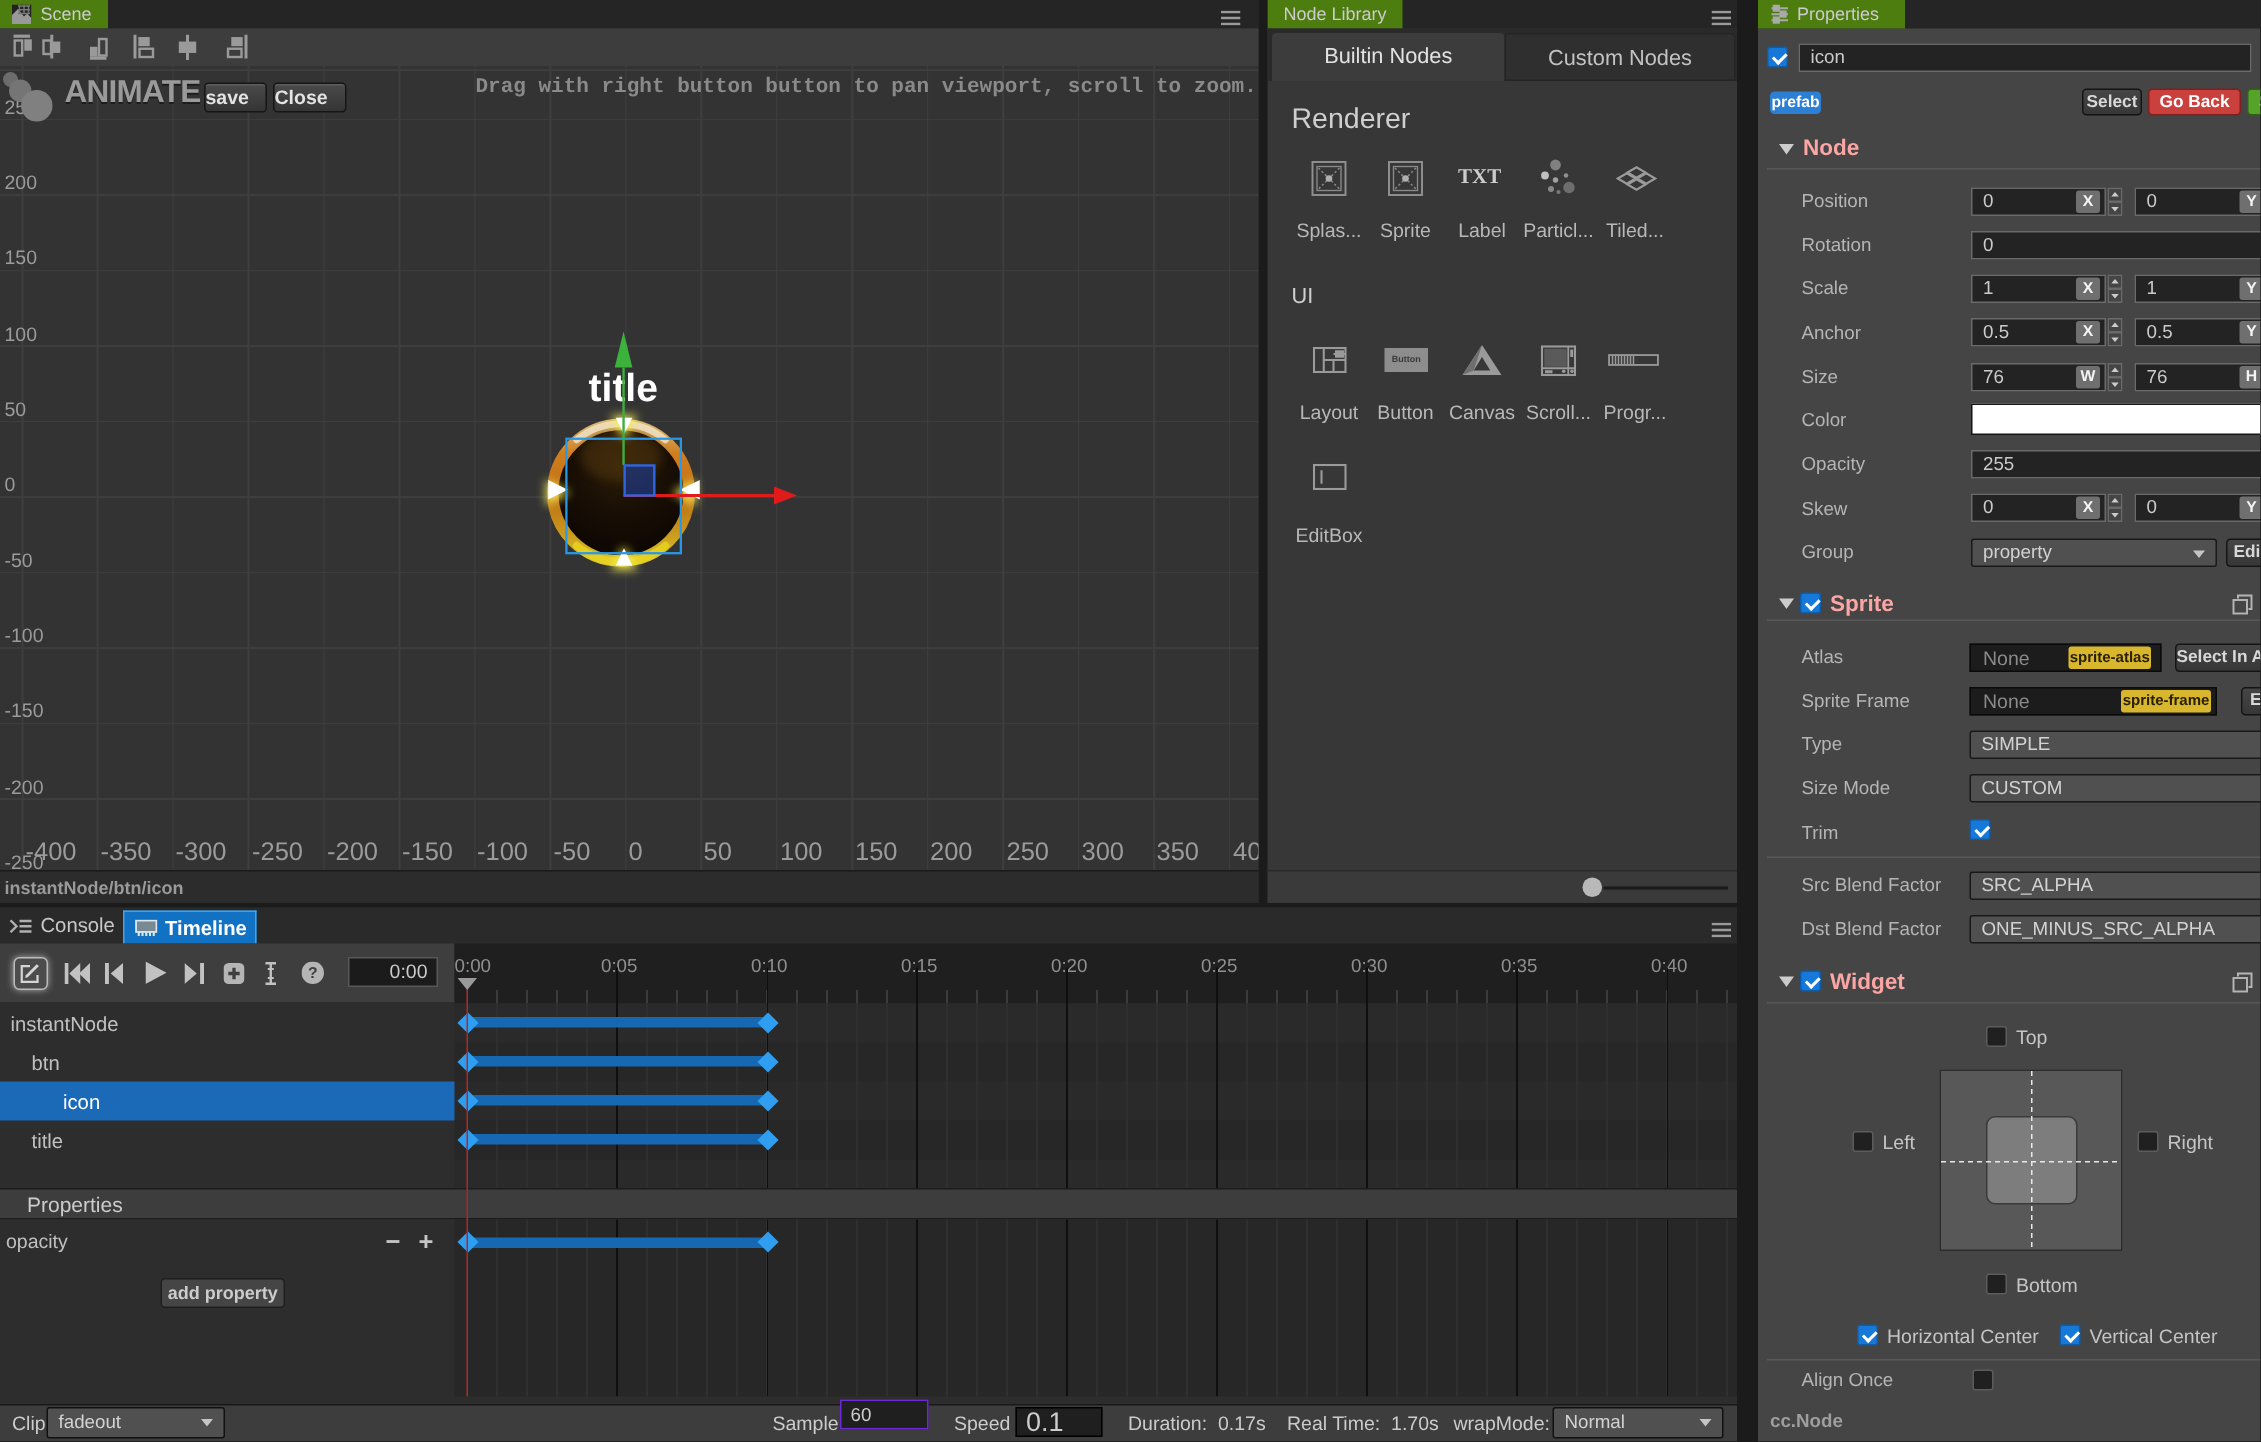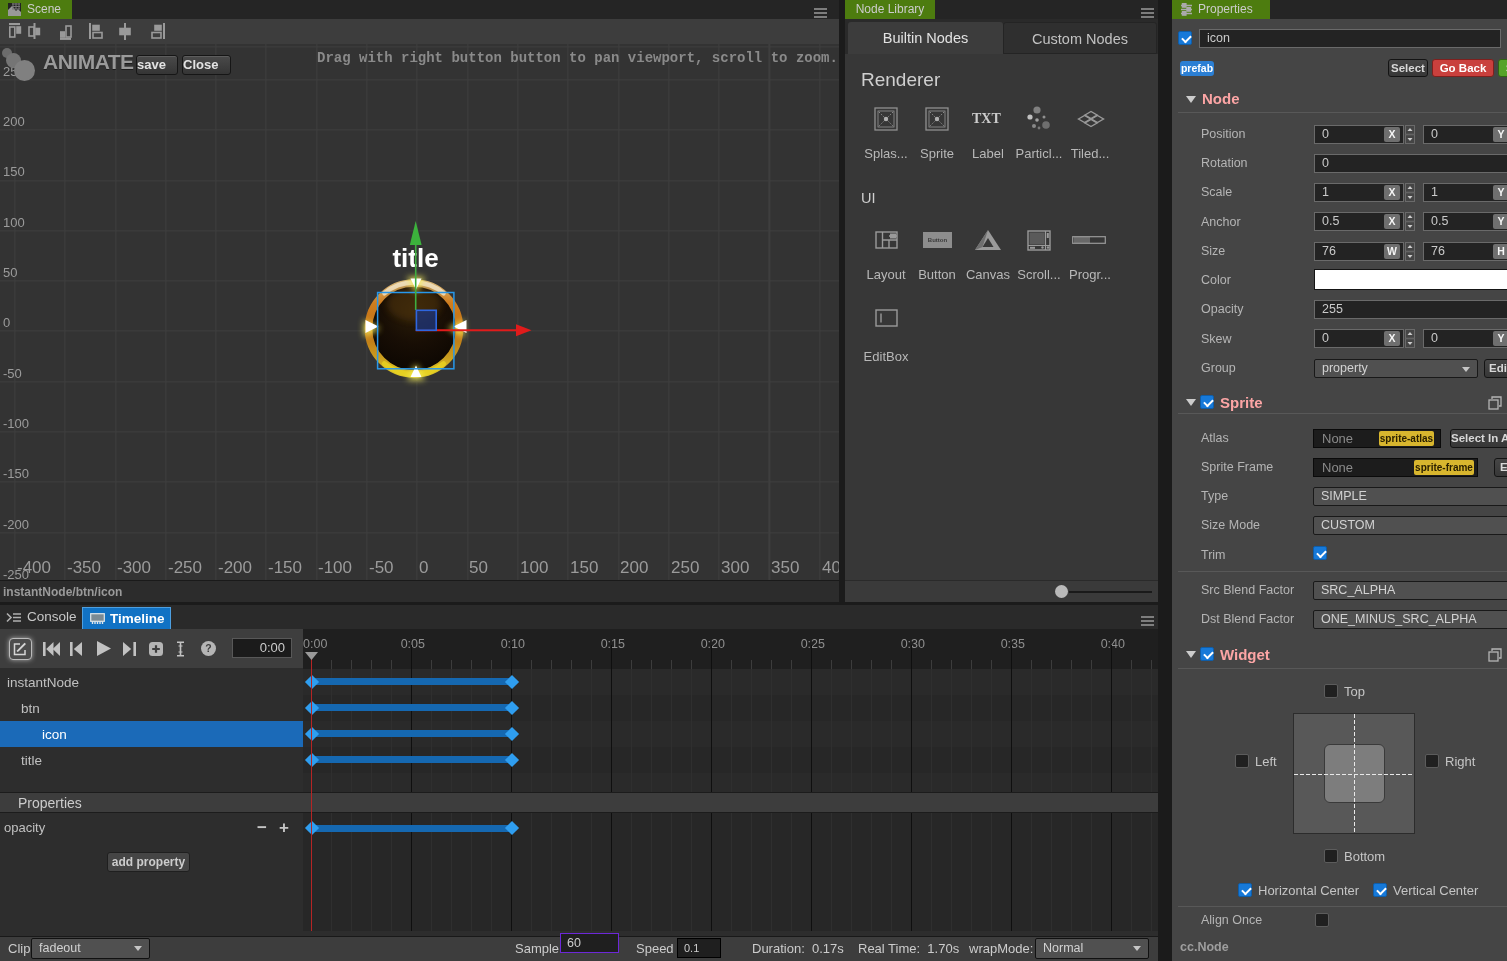--- a/index.html
+++ b/index.html
@@ -524,18 +524,18 @@
       <polygon points="0,0 13,0 6.5,8" fill="#9a9a9a"></polygon>
     </svg>
 
   <div class="p" style="left:0;top:326px;width:1158px;height:5px;background:#2d2d2d"></div>
   <div class="p" style="left:0;top:331px;width:1158px;height:25px;background:#3d3d3d;border-top:1px solid #191919;box-sizing:border-box"></div>
   <div class="p blbl" style="left:8px;top:336px">Clip</div>
   <div class="p dd" style="left:31px;top:333px;width:119px;height:21px;line-height:19px;border-color:#111">fadeout</div>
   <div class="p blbl" style="left:515px;top:336px">Sample</div>
   <div class="p" style="left:560px;top:328px;width:59px;height:20px;background:#1f1f1f;border:1px solid #6d28d9;box-sizing:border-box;color:#cccccc;font-size:12.5px;line-height:18px;padding-left:6px">60</div>
   <div class="p blbl" style="left:636px;top:336px">Speed</div>
-  <div class="p" style="left:677px;top:333px;width:44px;height:20px;background:#1f1f1f;border:1px solid #000;box-sizing:border-box;color:#cccccc;font-size:11px;line-height:18px;padding-left:6px">0.1</div>
+  <div class="p" style="left:677px;top:333px;width:58px;height:20px;background:#1f1f1f;border:1px solid #000;box-sizing:border-box;color:#cccccc;font-size:18px;line-height:18px;padding-left:6px">0.1</div>
   <div class="p blbl" style="left:752px;top:336px">Duration:&nbsp; 0.17s</div>
   <div class="p blbl" style="left:858px;top:336px">Real Time:&nbsp; 1.70s</div>
   <div class="p blbl" style="left:969px;top:336px">wrapMode:</div>
   <div class="p dd" style="left:1035px;top:333px;width:114px;height:21px;line-height:19px;border-color:#111">Normal</div>
 </div>
 
 </body></html>

